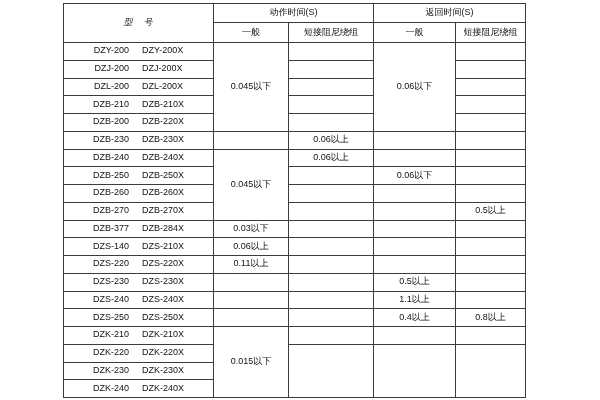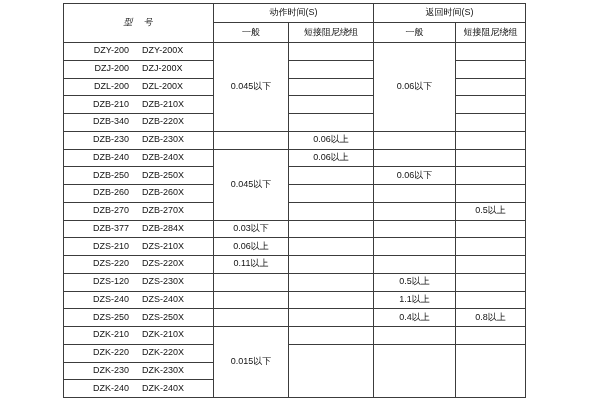--- a/index.html
+++ b/index.html
@@ -107,21 +107,21 @@
             <span>DZB-210</span>
             <span>DZB-210X</span>
           </div>
         </td>
         <td></td>
         <td></td>
       </tr>
       <tr>
         <td class="model">
           <div class="model-wrap">
-            <span>DZB-340</span>
+            <span>DZB-200</span>
             <span>DZB-220X</span>
           </div>
         </td>
         <td></td>
         <td></td>
       </tr>
       <tr>
         <td class="model">
           <div class="model-wrap">
             <span>DZB-230</span>
@@ -186,21 +186,21 @@
           </div>
         </td>
         <td>0.03以下</td>
         <td></td>
         <td></td>
         <td></td>
       </tr>
       <tr>
         <td class="model">
           <div class="model-wrap">
-            <span>DZS-210</span>
+            <span>DZS-140</span>
             <span>DZS-210X</span>
           </div>
         </td>
         <td>0.06以上</td>
         <td></td>
         <td></td>
         <td></td>
       </tr>
       <tr>
         <td class="model">
@@ -210,21 +210,21 @@
           </div>
         </td>
         <td>0.11以上</td>
         <td></td>
         <td></td>
         <td></td>
       </tr>
       <tr>
         <td class="model">
           <div class="model-wrap">
-            <span>DZS-120</span>
+            <span>DZS-230</span>
             <span>DZS-230X</span>
           </div>
         </td>
         <td></td>
         <td></td>
         <td>0.5以上</td>
         <td></td>
       </tr>
       <tr>
         <td class="model">

